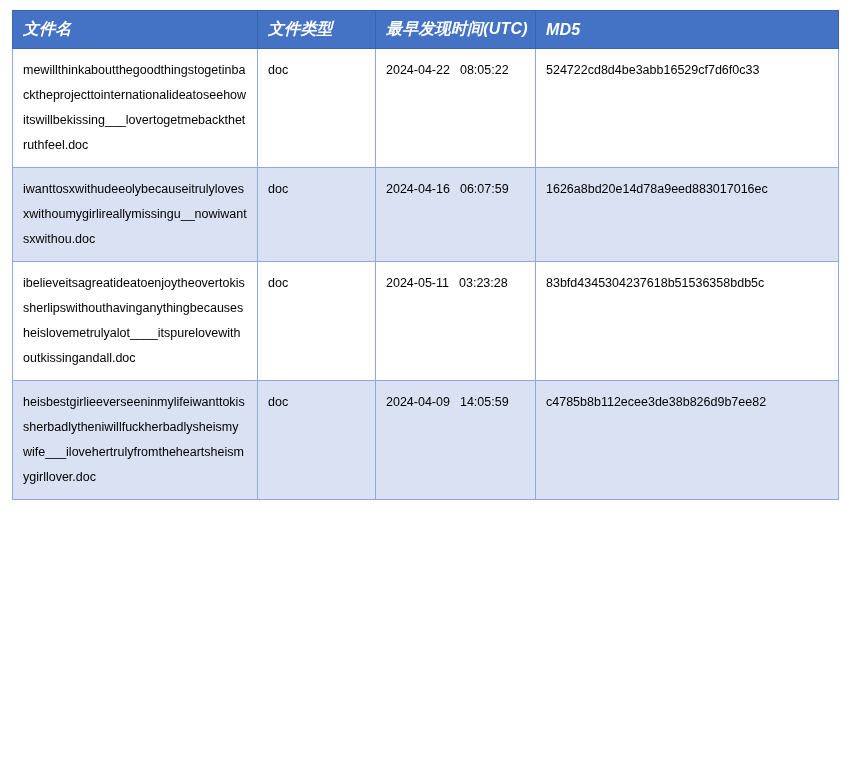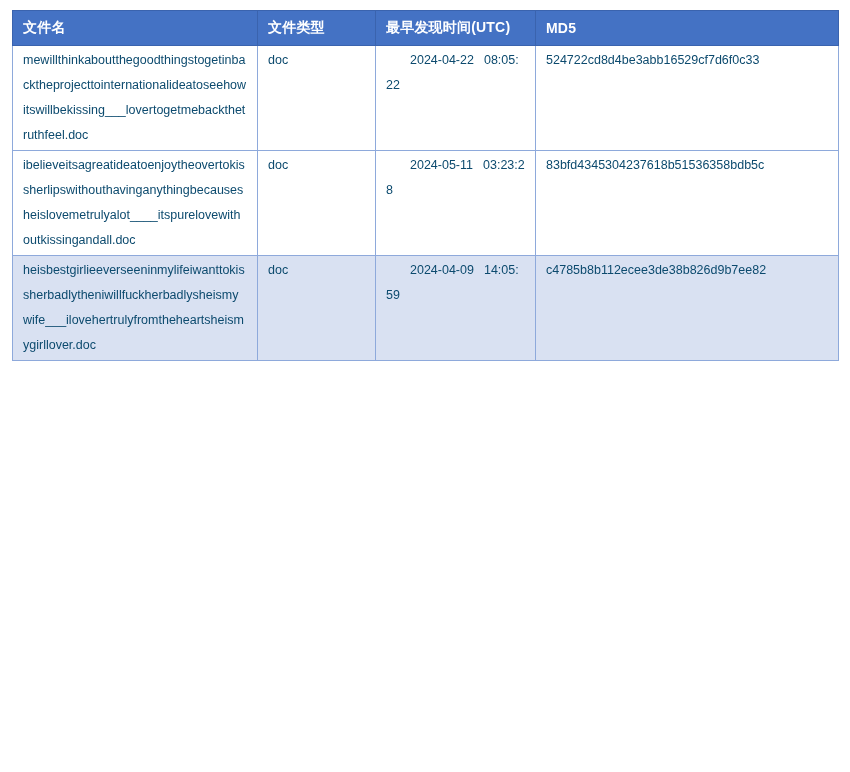--- a/index.html
+++ b/index.html
@@ -30,42 +30,43 @@
   table.file-table col.c-time { width: 160px; }
   table.file-table col.c-md5  { width: 303px; }
 
   table.file-table thead th {
     background: #4472c4;
     color: #ffffff;
     font-weight: bold;
     text-align: left;
     padding: 8px 10px;
     border: 1px solid #3a63ae;
-    font-size: 14px;
+    font-size: 16px;
     letter-spacing: 0.2px;
     white-space: nowrap;
+    font-style: italic;
   }
   table.file-table tbody td {
     border: 1px solid #8ea9db;
-    padding: 2px 10px;
+    padding: 9px 10px;
     vertical-align: top;
     line-height: 2.0;
     word-break: break-all;
-    color: #0c4a6e;
+    color: #000000;
   }
   table.file-table tbody tr.alt td {
     background: #d9e1f2;
   }
   table.file-table tbody tr.plain td {
     background: #ffffff;
   }
   td.time-cell {
     word-break: break-all;
   }
-  .time-date { white-space: nowrap; margin-left: 24px; }
+  .time-date { white-space: nowrap; }
   .time-sep { display: inline-block; width: 10px; }
 </style>
 </head>
 <body>
 
 <div class="table-wrap">
   <table class="file-table">
     <colgroup>
       <col class="c-name">
       <col class="c-type">
@@ -80,20 +81,26 @@
         <th>MD5</th>
       </tr>
     </thead>
     <tbody>
       <tr class="plain">
         <td>mewillthinkaboutthegoodthingstogetinbacktheprojecttointernationalideatoseehowitswillbekissing___lovertogetmebackthetruthfeel.doc</td>
         <td>doc</td>
         <td class="time-cell"><span class="time-date">2024-04-22</span><span class="time-sep"></span><span>08:05:22</span></td>
         <td>524722cd8d4be3abb16529cf7d6f0c33</td>
       </tr>
+      <tr class="alt">
+        <td>iwanttosxwithudeeolybecauseitrulylovesxwithoumygirlireallymissingu__nowiwantsxwithou.doc</td>
+        <td>doc</td>
+        <td class="time-cell"><span class="time-date">2024-04-16</span><span class="time-sep"></span><span>06:07:59</span></td>
+        <td>1626a8bd20e14d78a9eed883017016ec</td>
+      </tr>
       <tr class="plain">
         <td>ibelieveitsagreatideatoenjoytheovertokissherlipswithouthavinganythingbecausesheislovemetrulyalot____itspurelovewithoutkissingandall.doc</td>
         <td>doc</td>
         <td class="time-cell"><span class="time-date">2024-05-11</span><span class="time-sep"></span><span>03:23:28</span></td>
         <td>83bfd4345304237618b51536358bdb5c</td>
       </tr>
       <tr class="alt">
         <td>heisbestgirlieeverseeninmylifeiwanttokissherbadlytheniwillfuckherbadlysheismywife___ilovehertrulyfromtheheartsheismygirllover.doc</td>
         <td>doc</td>
         <td class="time-cell"><span class="time-date">2024-04-09</span><span class="time-sep"></span><span>14:05:59</span></td>

